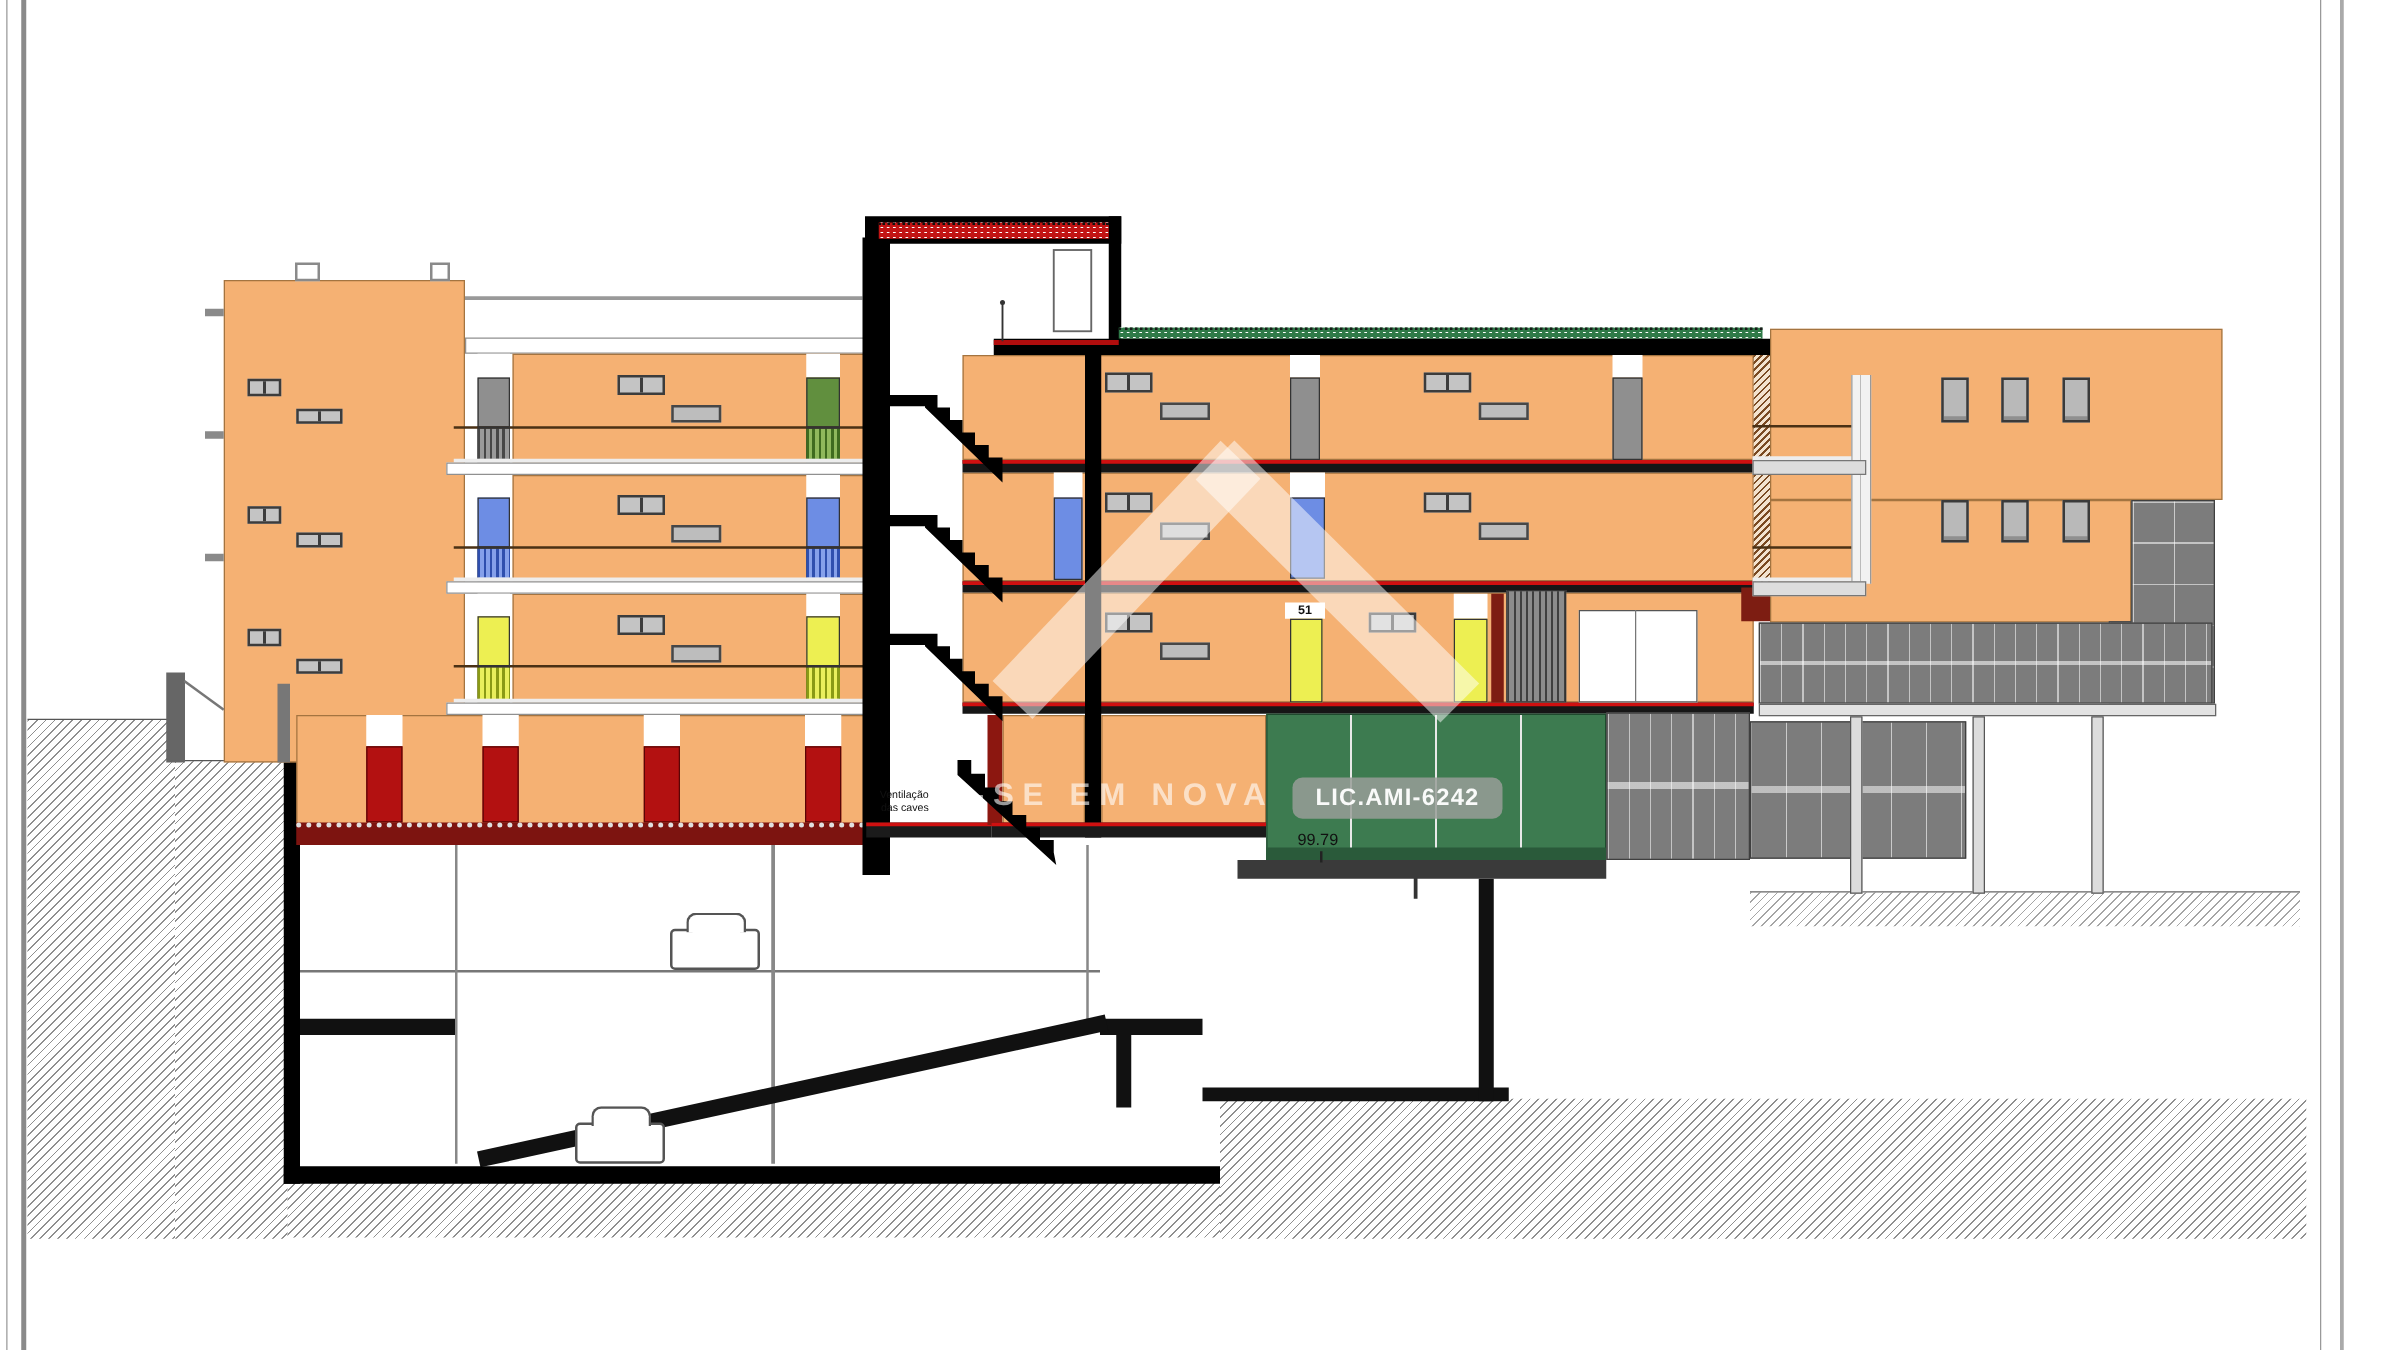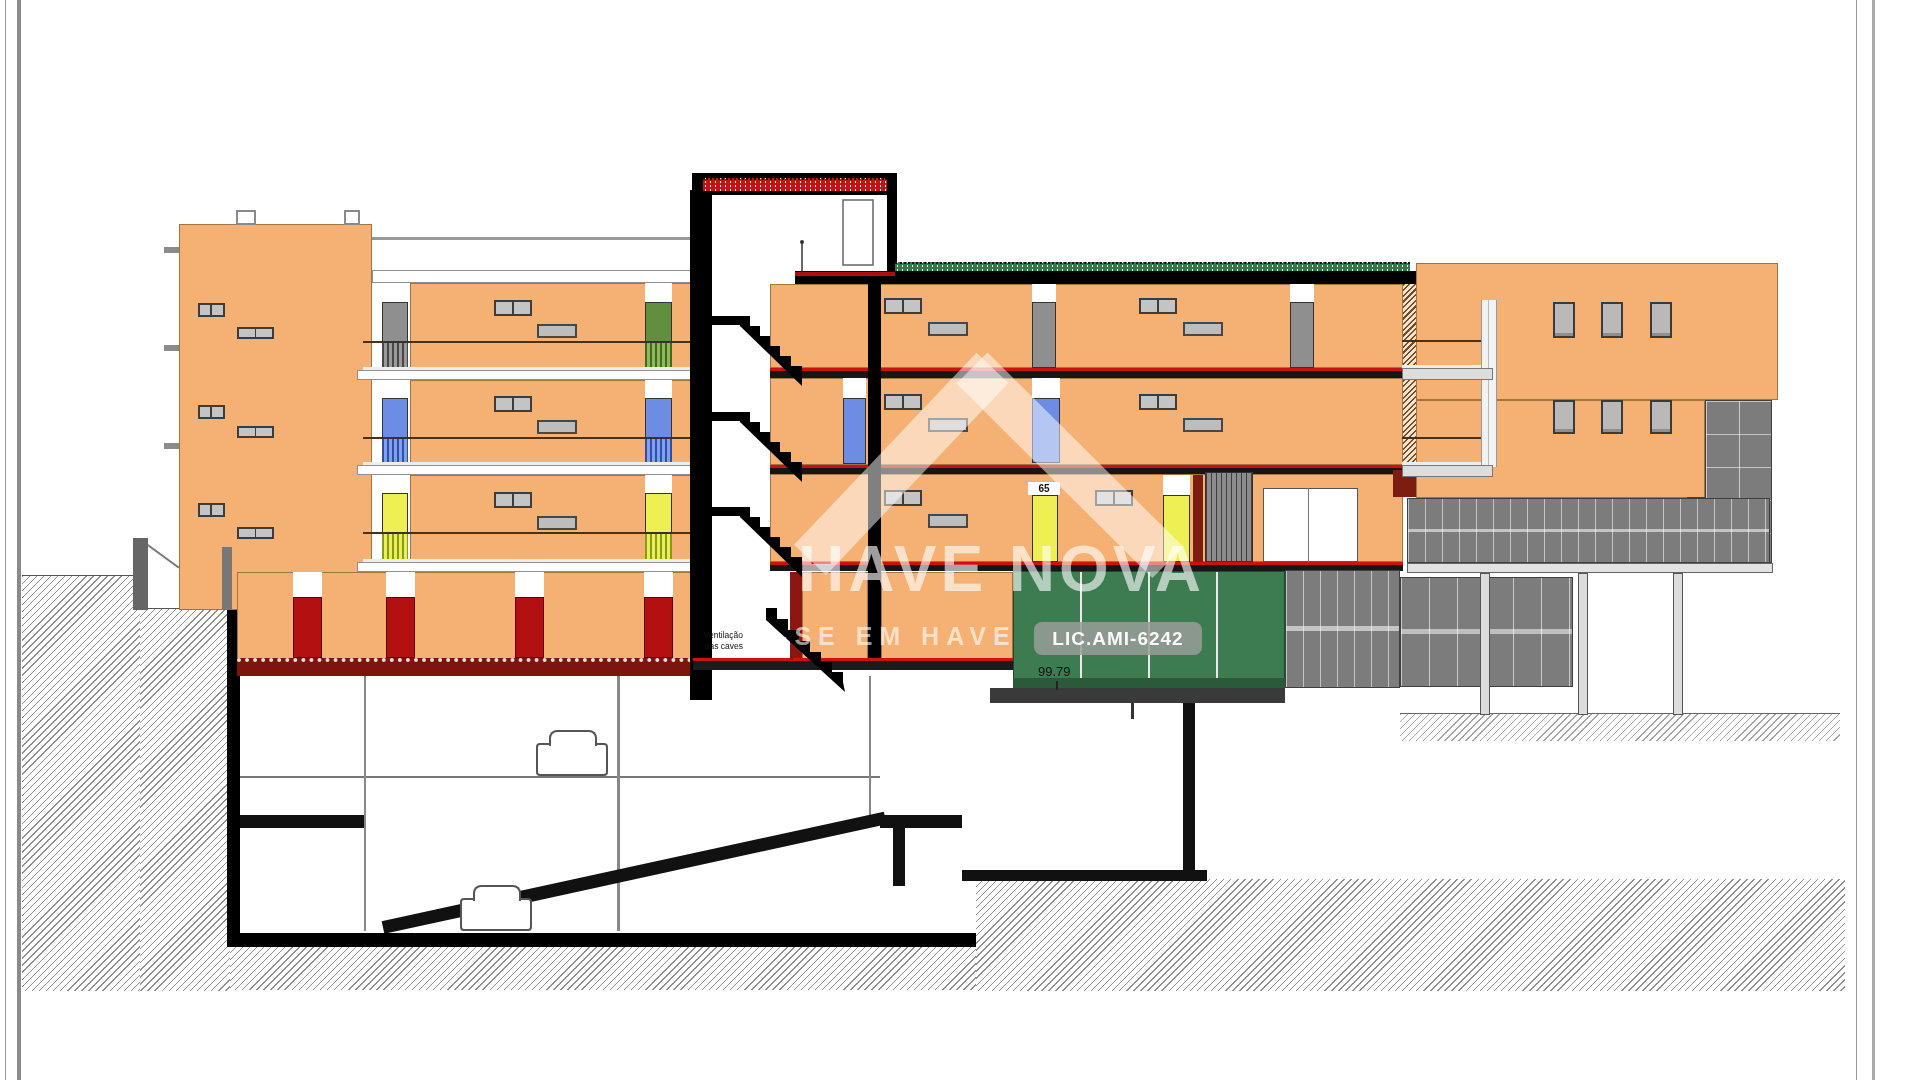--- a/index.html
+++ b/index.html
@@ -185,21 +185,21 @@
   <div class="a win" style="left:884px;top:394px;width:38px;height:16px;"></div>
   <div class="a vent" style="left:928px;top:418px;width:40px;height:14px;"></div>
   <div class="a" style="left:1032px;top:378px;width:28px;height:20px;background:#fff;"></div>
   <div class="a door d-blue" style="left:1032px;top:398px;width:28px;height:65px;"></div>
   <div class="a win" style="left:1139px;top:394px;width:38px;height:16px;"></div>
   <div class="a vent" style="left:1183px;top:418px;width:40px;height:14px;"></div>
 
   <div class="a win" style="left:884px;top:490px;width:38px;height:16px;"></div>
   <div class="a vent" style="left:928px;top:514px;width:40px;height:14px;"></div>
   <div class="a" style="left:1028px;top:482px;width:32px;height:13px;background:#fff;display:flex;align-items:center;justify-content:center;">
-    <span class="lbl" style="font-size:10px;font-weight:bold;">65</span>
+    <span class="lbl" style="font-size:10px;font-weight:bold;">51</span>
   </div>
   <div class="a door d-yellow" style="left:1032px;top:495px;width:26px;height:67px;"></div>
   <div class="a win" style="left:1095px;top:490px;width:38px;height:16px;"></div>
   <div class="a" style="left:1163px;top:475px;width:27px;height:20px;background:#fff;"></div>
   <div class="a door d-yellow" style="left:1163px;top:495px;width:27px;height:67px;"></div>
   <div class="a" style="left:1193px;top:475px;width:10px;height:87px;background:#7d1d12;"></div>
   <div class="a grille" style="left:1205px;top:472px;width:48px;height:90px;"></div>
   <div class="a" style="left:1263px;top:488px;width:95px;height:74px;background:#fff;border:1px solid #555;box-sizing:border-box;"></div>
   <div class="a" style="left:1308px;top:488px;width:1px;height:74px;background:#777;"></div>
 
@@ -253,22 +253,21 @@
   <div class="a stripes" style="left:1687px;top:497px;width:18px;height:66px;"></div>
   <div class="a stripes" style="left:1407px;top:498px;width:363px;height:65px;"></div>
   <div class="a" style="left:1407px;top:563px;width:366px;height:10px;background:#e2e2e2;border:1px solid #666;box-sizing:border-box;"></div>
   <div class="a stripes" style="left:1400px;top:577px;width:173px;height:110px;background-image:repeating-linear-gradient(90deg,rgba(255,255,255,.6) 0 1px,transparent 1px 28px),linear-gradient(transparent 47%,rgba(235,235,235,.6) 47% 52%,transparent 52%);"></div>
   <div class="a pilotis" style="left:1480px;top:573px;width:10px;height:142px;"></div>
   <div class="a pilotis" style="left:1578px;top:573px;width:10px;height:142px;"></div>
   <div class="a pilotis" style="left:1673px;top:573px;width:10px;height:142px;"></div>
 
   <div class="a" style="left:810px;top:538px;width:265px;height:44px;background:rgba(255,255,255,.5);transform:rotate(-46.5deg);transform-origin:0 50%;pointer-events:none;"></div>
   <div class="a" style="left:972px;top:346px;width:276px;height:44px;background:rgba(255,255,255,.5);transform:rotate(44.8deg);transform-origin:0 50%;pointer-events:none;"></div>
-  <div class="a wm" style="left:798px;top:532px;font-size:64px;letter-spacing:4px;">HAVE NOVA</div>
-  <div class="a wm" style="left:754px;top:622px;font-size:25px;letter-spacing:7px;color:rgba(255,255,255,.6);">A-SE EM HAVE</div>
+  <div class="a wm" style="left:754px;top:622px;font-size:25px;letter-spacing:7px;color:rgba(255,255,255,.6);">A-SE EM NOVA</div>
   <div class="a" style="left:1034px;top:622px;width:168px;height:33px;background:rgba(152,158,152,.85);border-radius:8px;display:flex;align-items:center;justify-content:center;pointer-events:none;">
     <span class="wm" style="font-size:19px;letter-spacing:1px;color:rgba(255,255,255,.95);">LIC.AMI-6242</span>
   </div>
 
   <div class="a" style="left:5px;top:0;width:1px;height:1080px;background:#999;"></div>
   <div class="a" style="left:17px;top:0;width:4px;height:1080px;background:#8a8a8a;"></div>
   <div class="a" style="left:1856px;top:0;width:1px;height:1080px;background:#999;"></div>
   <div class="a" style="left:1872px;top:0;width:3px;height:1080px;background:#aaa;"></div>
 
 </div>

